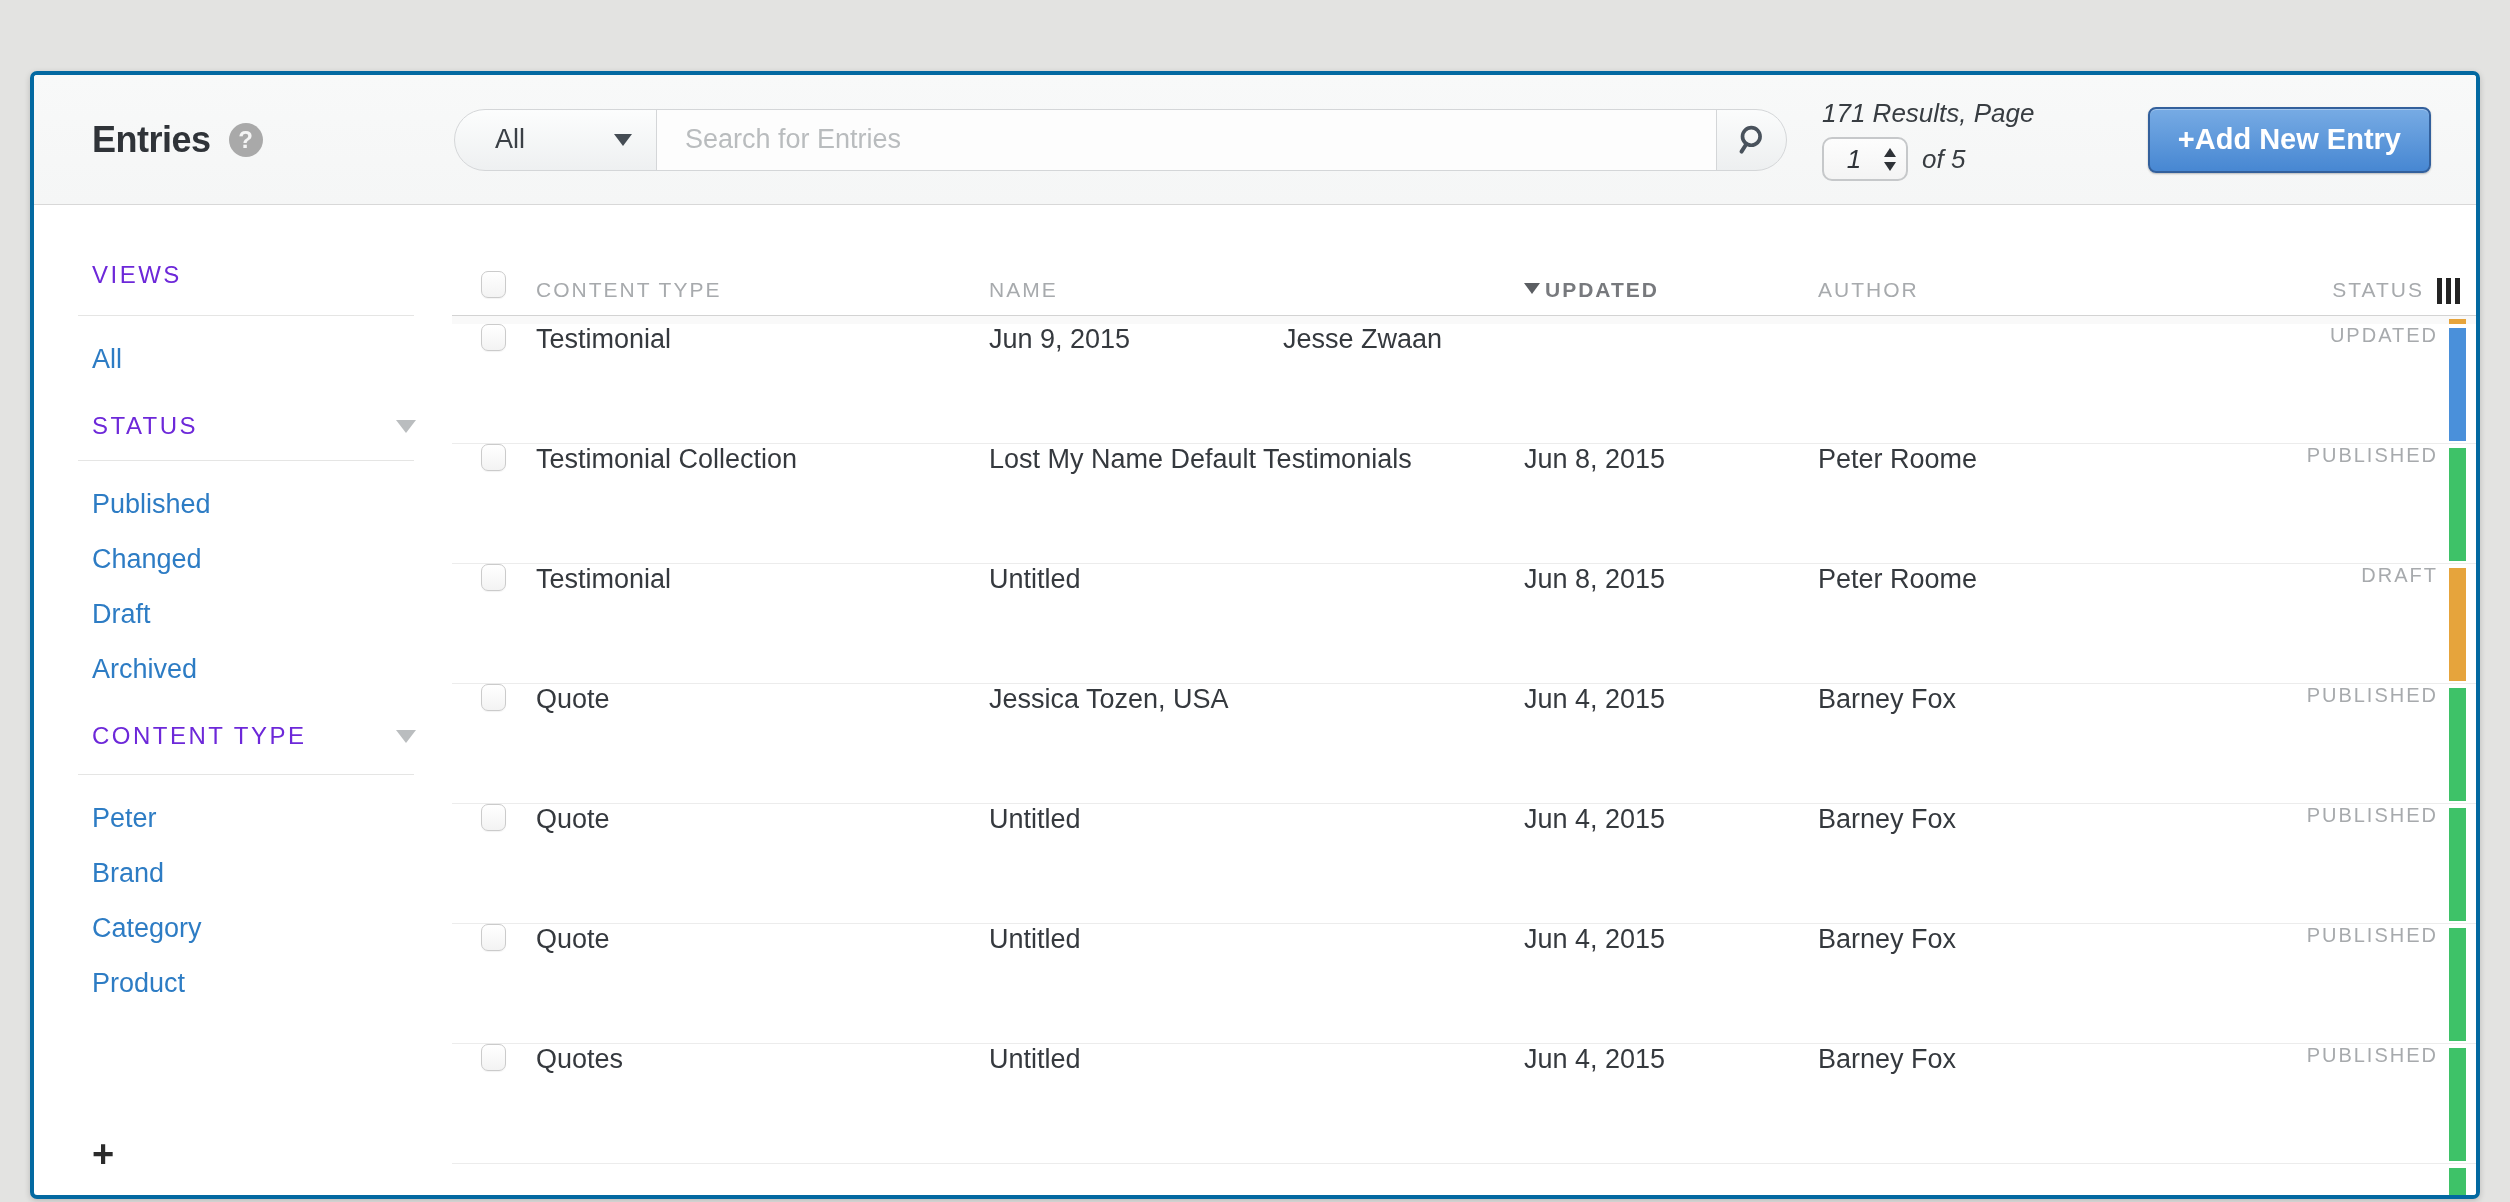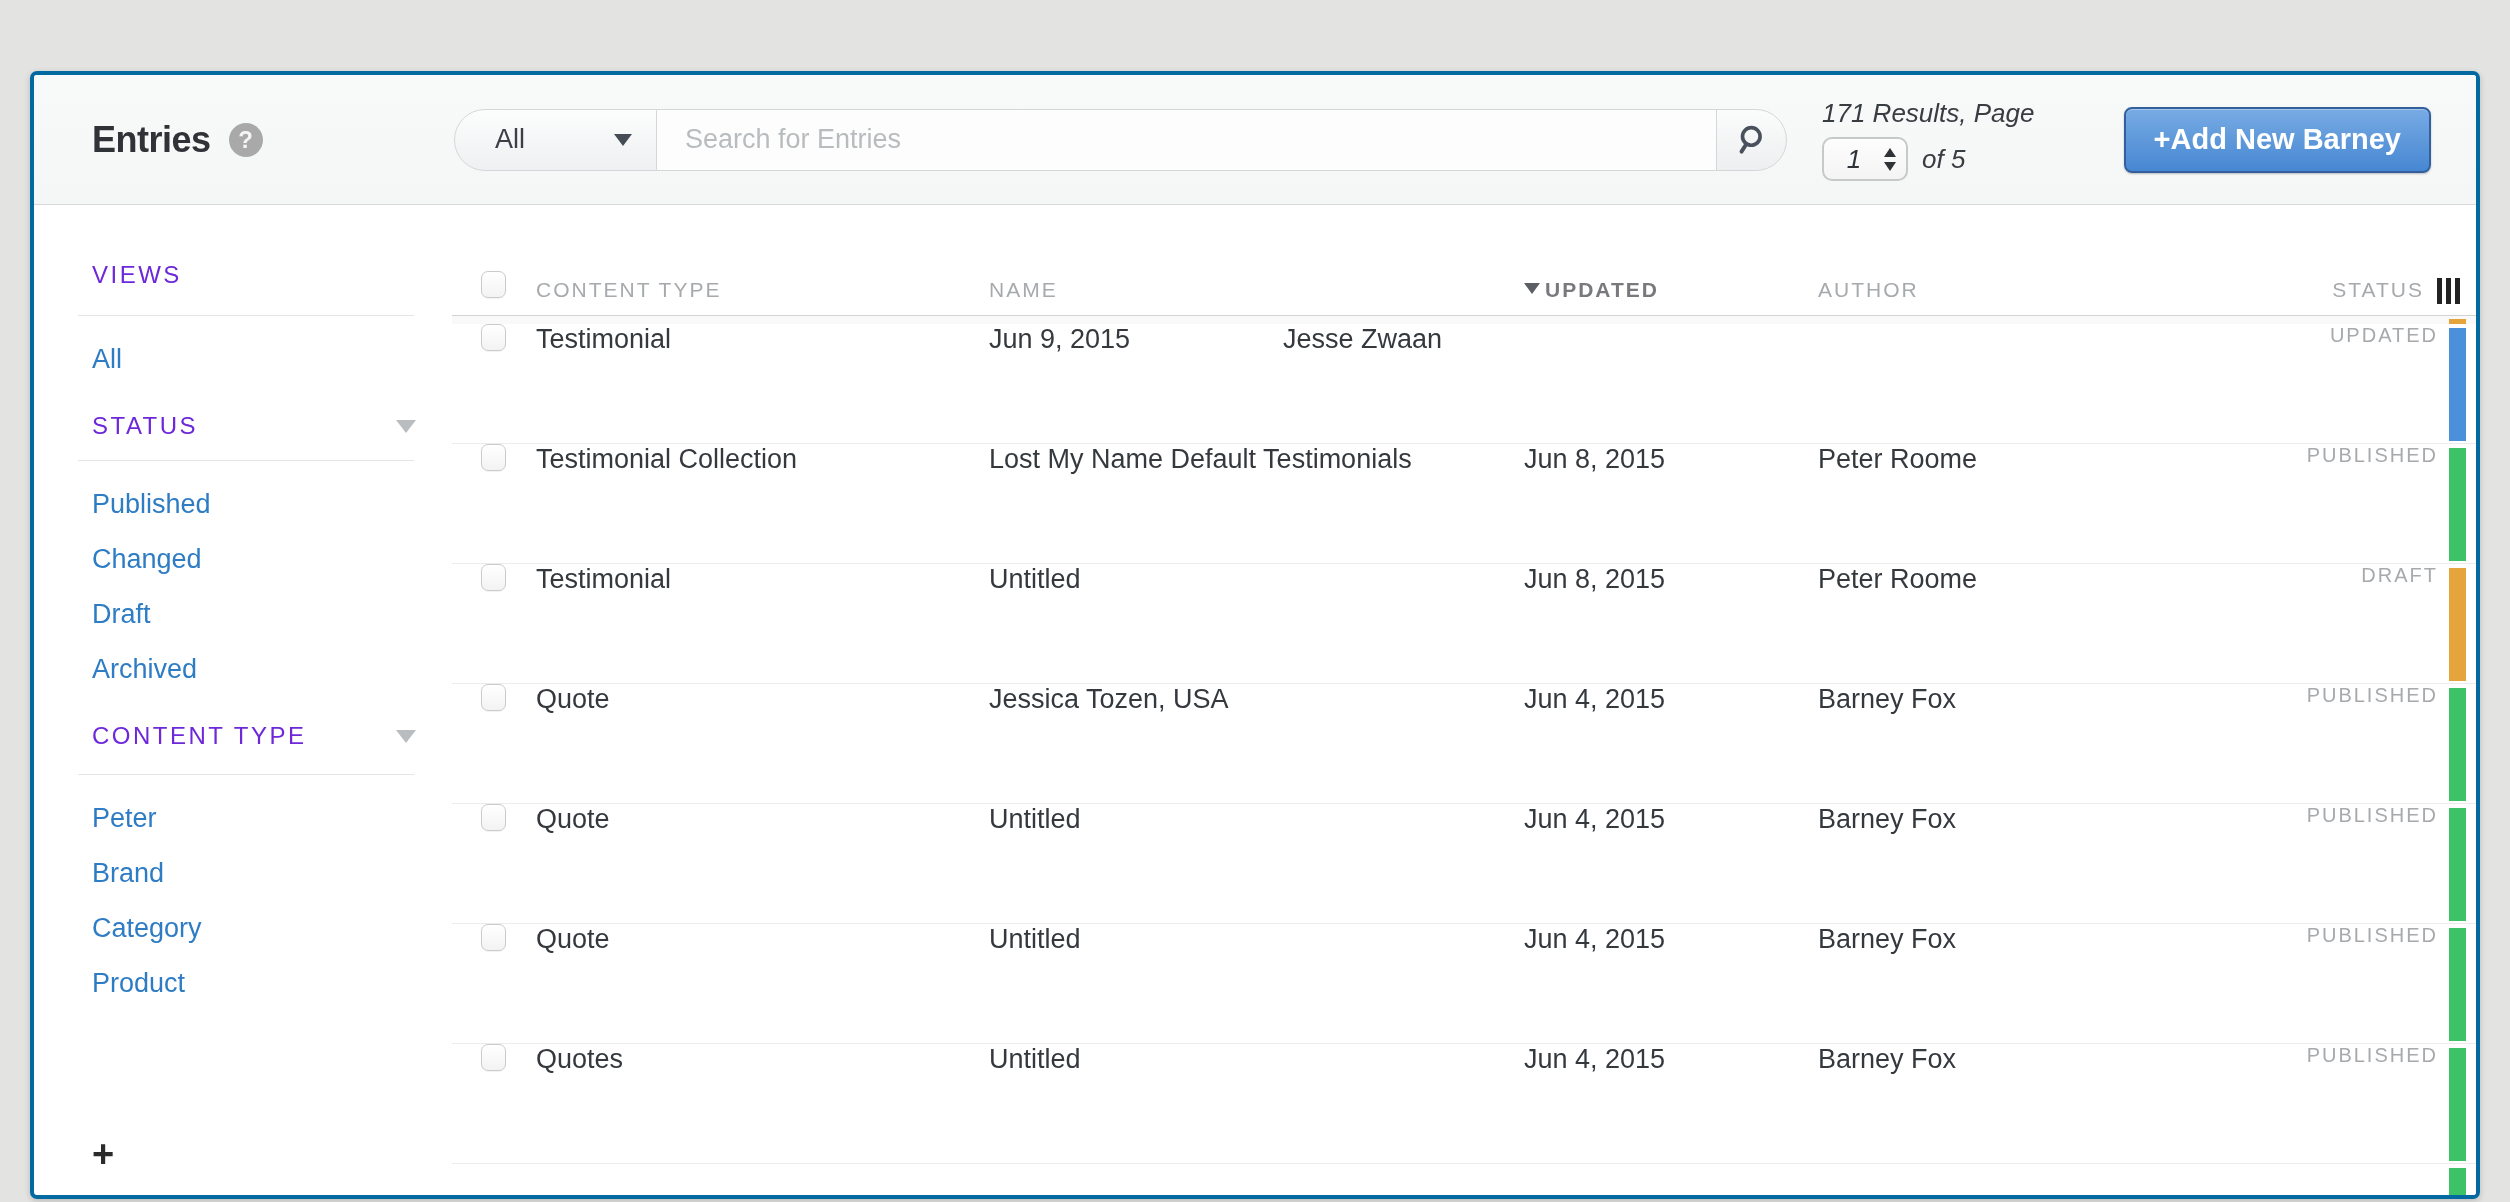--- a/index.html
+++ b/index.html
@@ -256,21 +256,21 @@
           <span class="num">1</span>
           <span class="arrows">
             <span class="tri-up"></span>
             <span class="tri-down"></span>
           </span>
         </span>
         <span class="of-text">of 5</span>
       </div>
     </div>
 
-    <button class="add-btn">+Add New Barney</button>
+    <button class="add-btn">+Add New Entry</button>
   </header>
 
   <div class="content">
 
     <aside class="sidebar">
       <div class="side-label">VIEWS</div>
       <hr class="side-divider">
       <a class="side-link mt26">All</a>
 
       <div class="side-group-head mt36">

